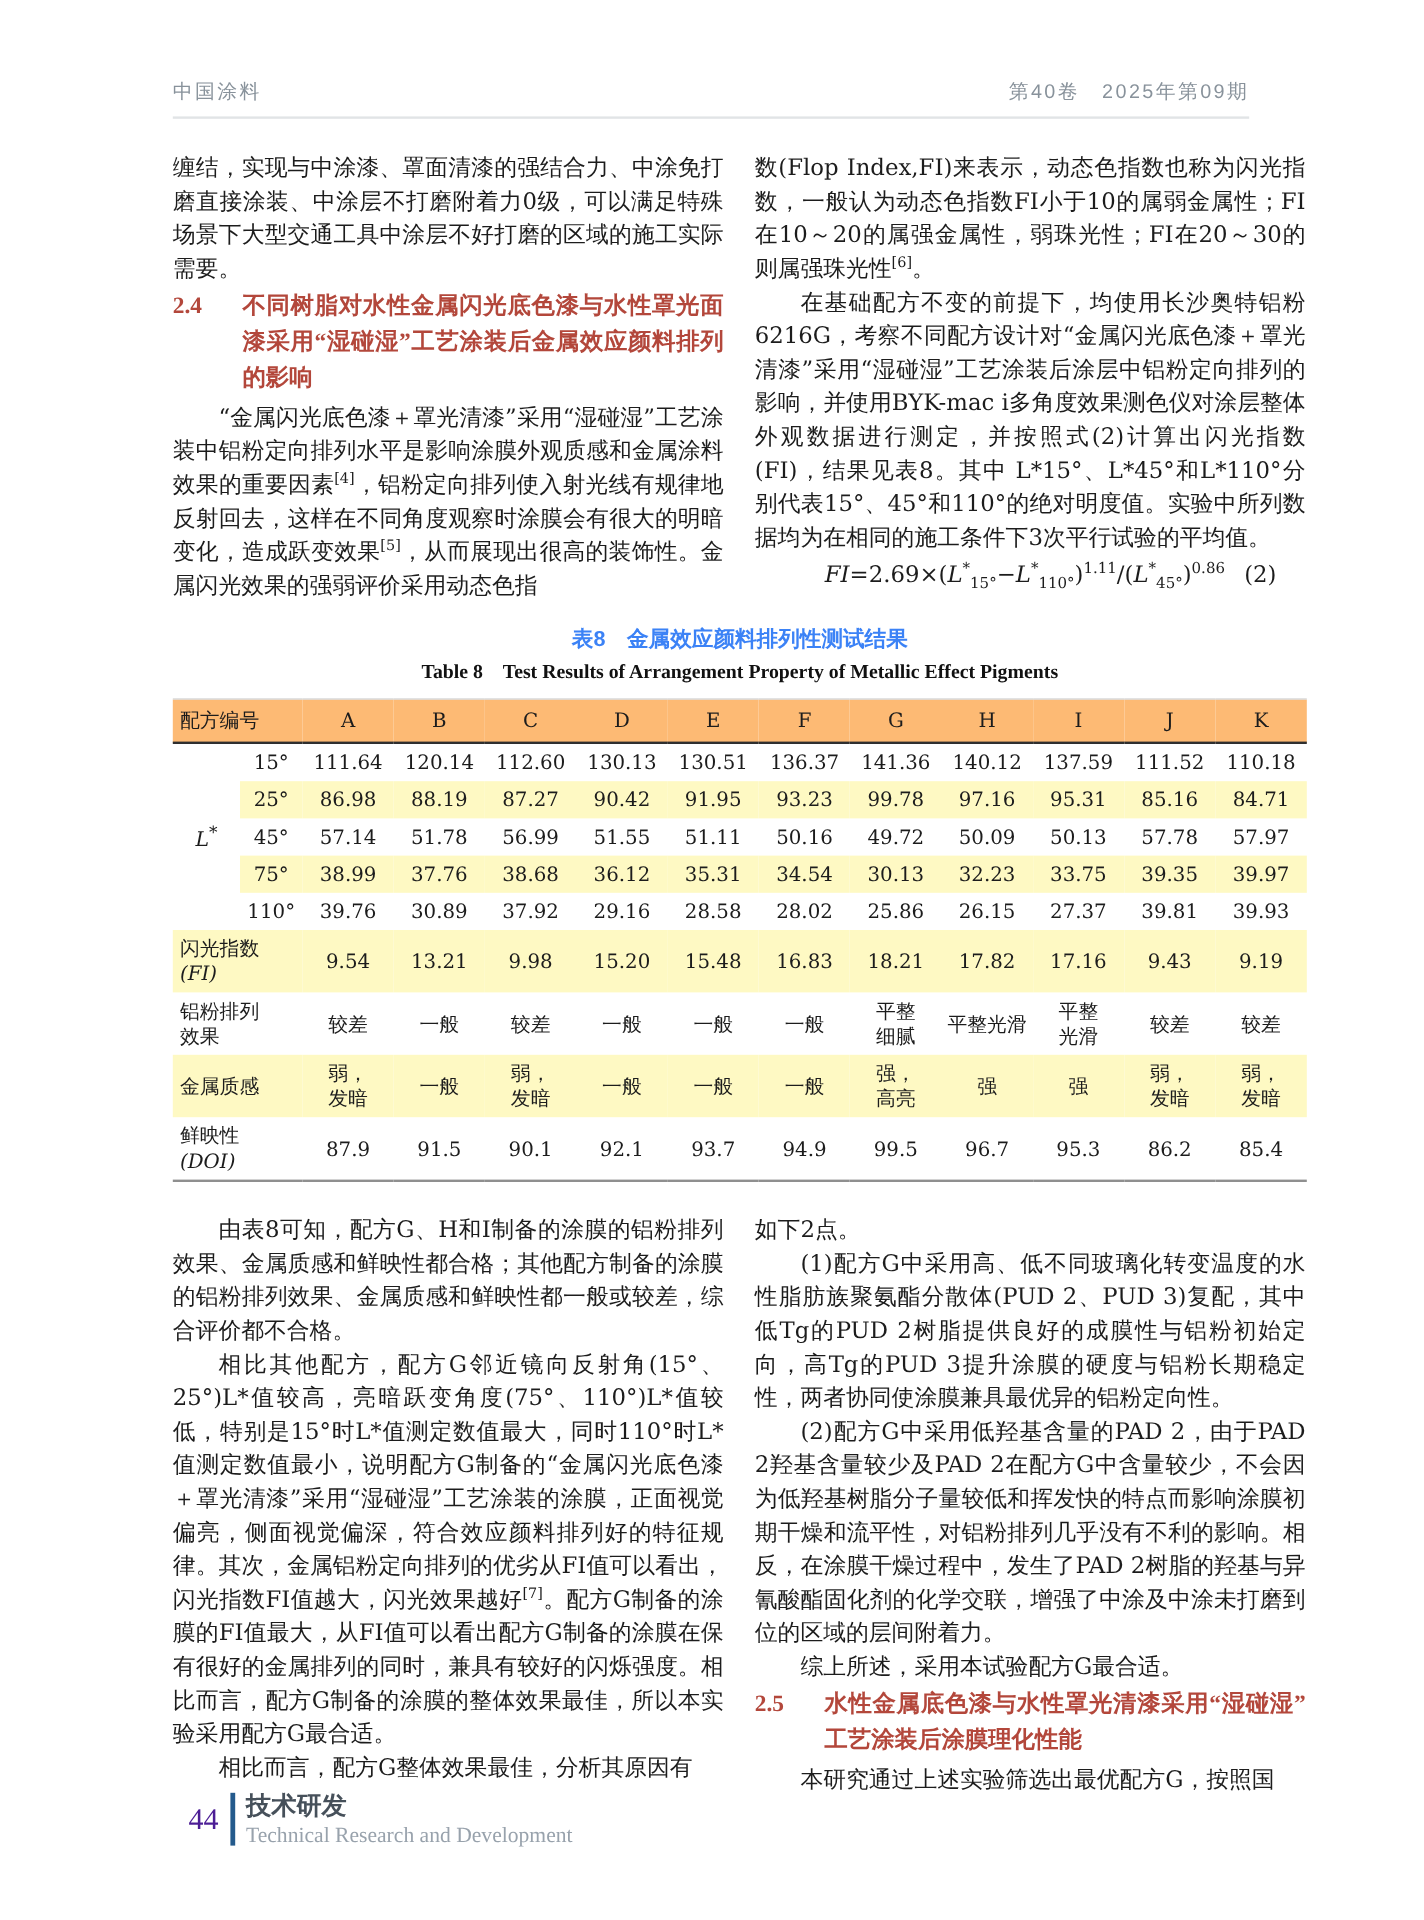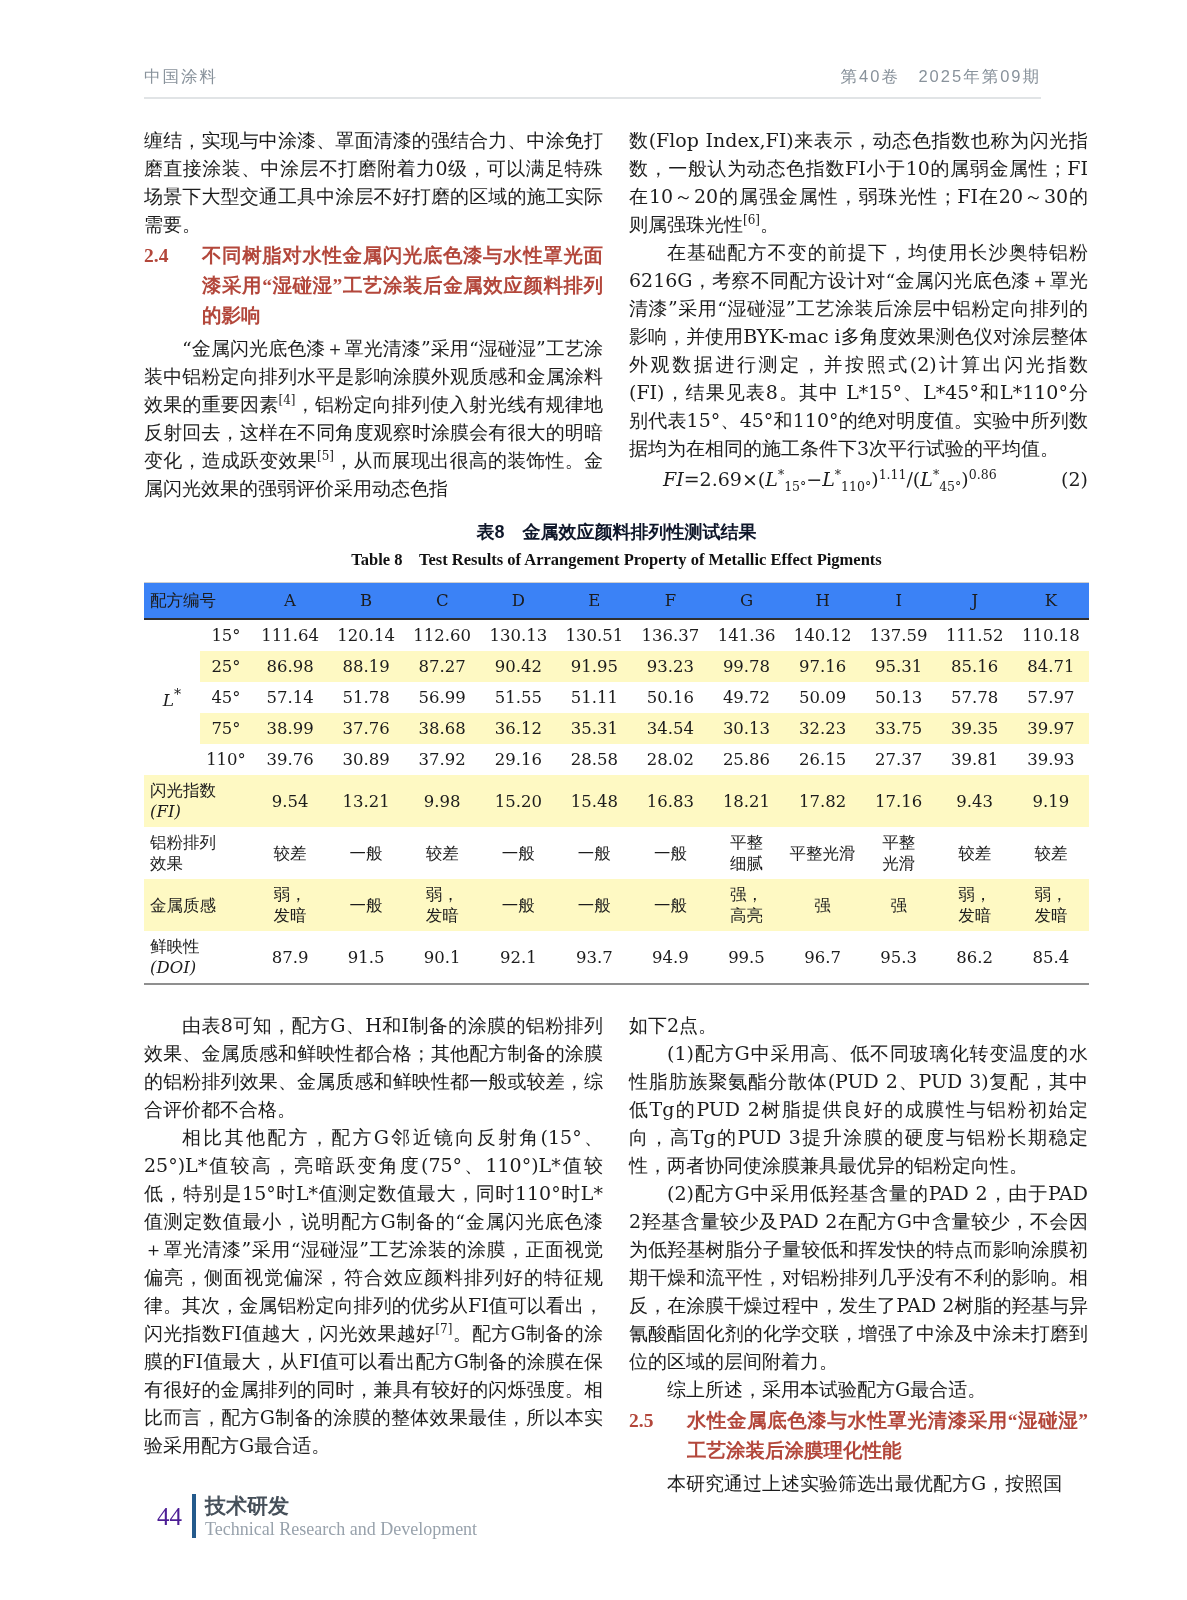--- a/index.html
+++ b/index.html
@@ -26,44 +26,44 @@
   sup.cite { font-size:12px; line-height:0; }
   .sec-head {
     display:flex; margin:3px 0 3px 0;
     color:#b3473b; font-weight:bold; font-size:19.5px; line-height:30px;
     font-family:Liberation Serif, serif;
   }
   .sec-num { flex:0 0 58px; }
   .sec-text { flex:1; text-align:justify; }
   
   .formula {
-    display:flex; justify-content:space-between; align-items:baseline;
+    display:flex; justify-content:center; align-items:baseline;
     font-size:19px; line-height:30px; margin-top:2px; padding-left:34px;gap:16px;
   }
   .formula i { font-family:"DejaVu Serif","Liberation Serif",serif; }
   .formula sup, .formula sub { font-size:12.5px; line-height:0; }
   
   .table-block { margin-top:18px; }
   .tbl-title-cn {
     text-align:center; font-weight:bold; font-size:18px;
-    font-family:"Liberation Sans","DejaVu Sans",sans-serif; color:#0f172a;
+    font-family:"Liberation Sans","DejaVu Sans",sans-serif; color:#3b82f6;
   }
   .tbl-title-en {
     text-align:center; font-weight:bold; font-size:16.5px; margin-top:5px;
     font-family:"Liberation Serif","DejaVu Serif",serif; color:#111;
   }
   table.t8 {
     width:100%; border-collapse:collapse; table-layout:fixed; margin-top:11px;
     font-size:16.5px; border-top:1px solid #cfcfcf; border-bottom:2px solid #8f8f8f;
   }
   table.t8 th, table.t8 td {
     text-align:center; vertical-align:middle; font-weight:normal;
     padding:5px 2px; white-space:pre-line; line-height:21px;
   }
-  tr.head th { background:#3b82f6; padding:7px 2px; }
+  tr.head th { background:#fdba74; padding:7px 2px; }
   tr.head { border-bottom:2px solid #2f2f2f; }
   th.lbl { text-align:left !important; padding-left:6px !important; }
   tr.r-pink td { background:#fef9c3; }
   td.grp { background:#ffffff; font-size:17px; }
   td.lbl2 { text-align:left !important; padding-left:6px !important; }
   
   .pg-footer {
     position:absolute; left:133px; bottom:62px;
     display:flex; align-items:stretch;
   }
@@ -282,20 +282,21 @@
               <td>85.4</td>
             </tr>
         </tbody>
       </table>
     </div>
 
     <div class="cols" style="margin-top:26px">
       <div class="col">
         <p class="indent">由表8可知，配方G、H和I制备的涂膜的铝粉排列效果、金属质感和鲜映性都合格；其他配方制备的涂膜的铝粉排列效果、金属质感和鲜映性都一般或较差，综合评价都不合格。</p>
         <p class="indent"><span>相比其他配方，配方G邻近镜向反射角(15°、25°)L*值较高，亮暗跃变角度(75°、110°)L*值较低，特别是15°时L*值测定数值最大，同时110°时L*值测定数值最小，说明配方G制备的“金属闪光底色漆＋罩光清漆”采用“湿碰湿”工艺涂装的涂膜，正面视觉偏亮，侧面视觉偏深，符合效应颜料排列好的特征规律。其次，金属铝粉定向排列的优劣从FI值可以看出，闪光指数FI值越大，闪光效果越好</span><sup class="cite">[7]</sup><span>。配方G制备的涂膜的FI值最大，从FI值可以看出配方G制备的涂膜在保有很好的金属排列的同时，兼具有较好的闪烁强度。相比而言，配方G制备的涂膜的整体效果最佳，所以本实验采用配方G最合适。</span></p>
+        <p class="indent">相比而言，配方G整体效果最佳，分析其原因有</p>
       </div>
       <div class="col">
         <p>如下2点。</p>
         <p class="indent">(1)配方G中采用高、低不同玻璃化转变温度的水性脂肪族聚氨酯分散体(PUD 2、PUD 3)复配，其中低Tg的PUD 2树脂提供良好的成膜性与铝粉初始定向，高Tg的PUD 3提升涂膜的硬度与铝粉长期稳定性，两者协同使涂膜兼具最优异的铝粉定向性。</p>
         <p class="indent">(2)配方G中采用低羟基含量的PAD 2，由于PAD 2羟基含量较少及PAD 2在配方G中含量较少，不会因为低羟基树脂分子量较低和挥发快的特点而影响涂膜初期干燥和流平性，对铝粉排列几乎没有不利的影响。相反，在涂膜干燥过程中，发生了PAD 2树脂的羟基与异氰酸酯固化剂的化学交联，增强了中涂及中涂未打磨到位的区域的层间附着力。</p>
         <p class="indent">综上所述，采用本试验配方G最合适。</p>
         <div class="sec-head">
           <span class="sec-num">2.5</span>
           <span class="sec-text">水性金属底色漆与水性罩光清漆采用“湿碰湿”工艺涂装后涂膜理化性能</span>
         </div>

